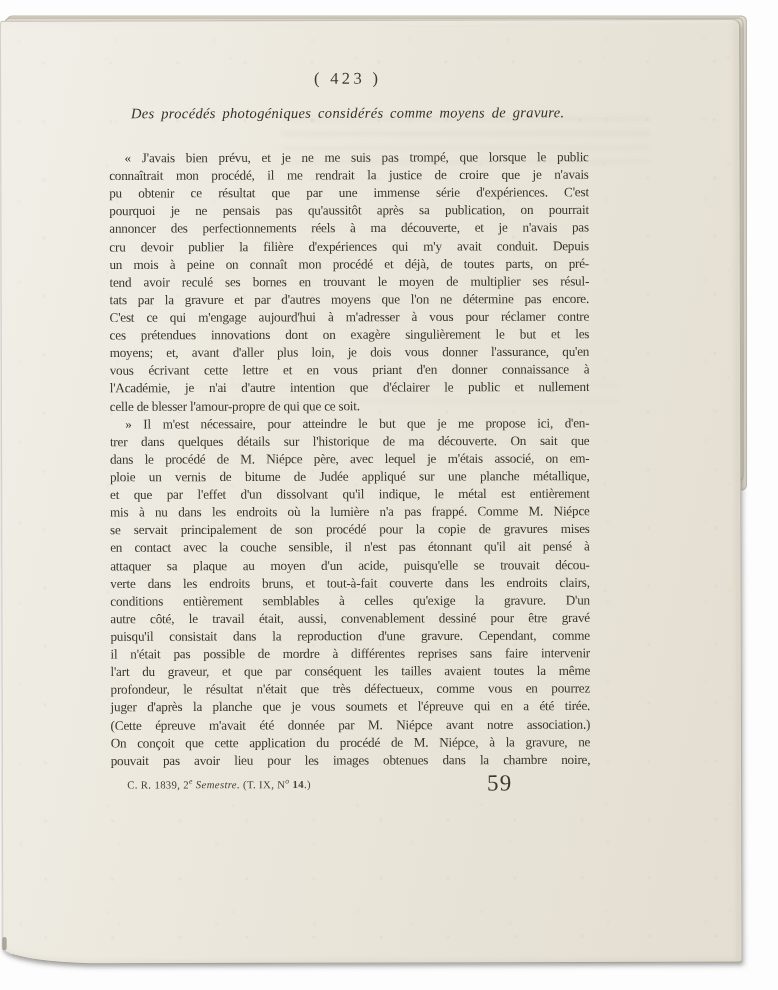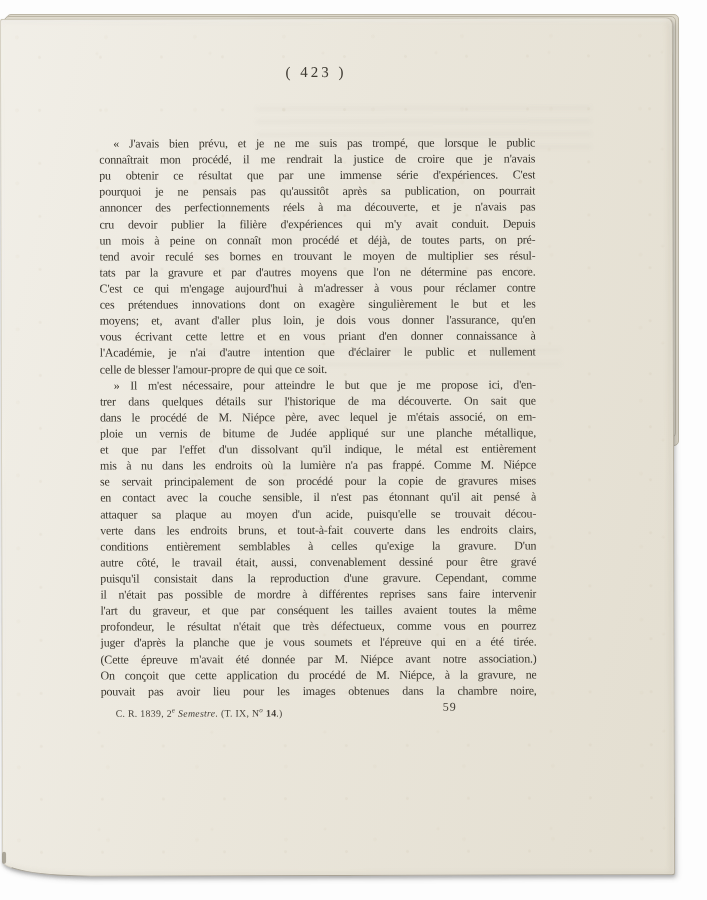--- a/index.html
+++ b/index.html
@@ -72,21 +72,21 @@
   .bline.ragged{text-align-last:left;}
   .footer{
     position:absolute;left:113px;top:687px;width:436px;
     font-size:9.8px;color:#45413a;letter-spacing:.3px;
   }
   .seg-sup{vertical-align:super;font-size:7px;font-style:italic;}
   .seg-italic{font-style:italic;}
   .seg-bold{font-weight:700;text-align:right;}
   .signature{
     position:absolute;left:440px;top:681px;width:40px;
-    font-size:12px;color:#3d3931;letter-spacing:1px;
+    font-size:21px;color:#3d3931;letter-spacing:1px;
   }
   .edge-mark{
     position:absolute;left:-1px;top:832px;width:4px;height:12px;
     background:#8f897b;border-radius:2px;opacity:.7;
   }
 </style>
 </head>
 <body>
 
 <div class="under-sheet s1"></div>
@@ -94,20 +94,21 @@
 
 <div class="scan-page">
 
   <div class="ghost g1"></div>
   <div class="ghost g2"></div>
   <div class="edge-mark"></div>
 
   <div class="pagenum">( 423 )</div>
 
   <div class="title-block">
+    <div class="title-l1">Des procédés photogéniques considérés comme moyens de gravure.</div>
   </div>
 
   <div class="body-text">
       <div class="bline indent">« J'avais bien prévu, et je ne me suis pas trompé, que lorsque le public</div>
       <div class="bline">connaîtrait mon procédé, il me rendrait la justice de croire que je n'avais</div>
       <div class="bline">pu obtenir ce résultat que par une immense série d'expériences. C'est</div>
       <div class="bline">pourquoi je ne pensais pas qu'aussitôt après sa publication, on pourrait</div>
       <div class="bline">annoncer des perfectionnements réels à ma découverte, et je n'avais pas</div>
       <div class="bline">cru devoir publier la filière d'expériences qui m'y avait conduit. Depuis</div>
       <div class="bline">un mois à peine on connaît mon procédé et déjà, de toutes parts, on pré-</div>

